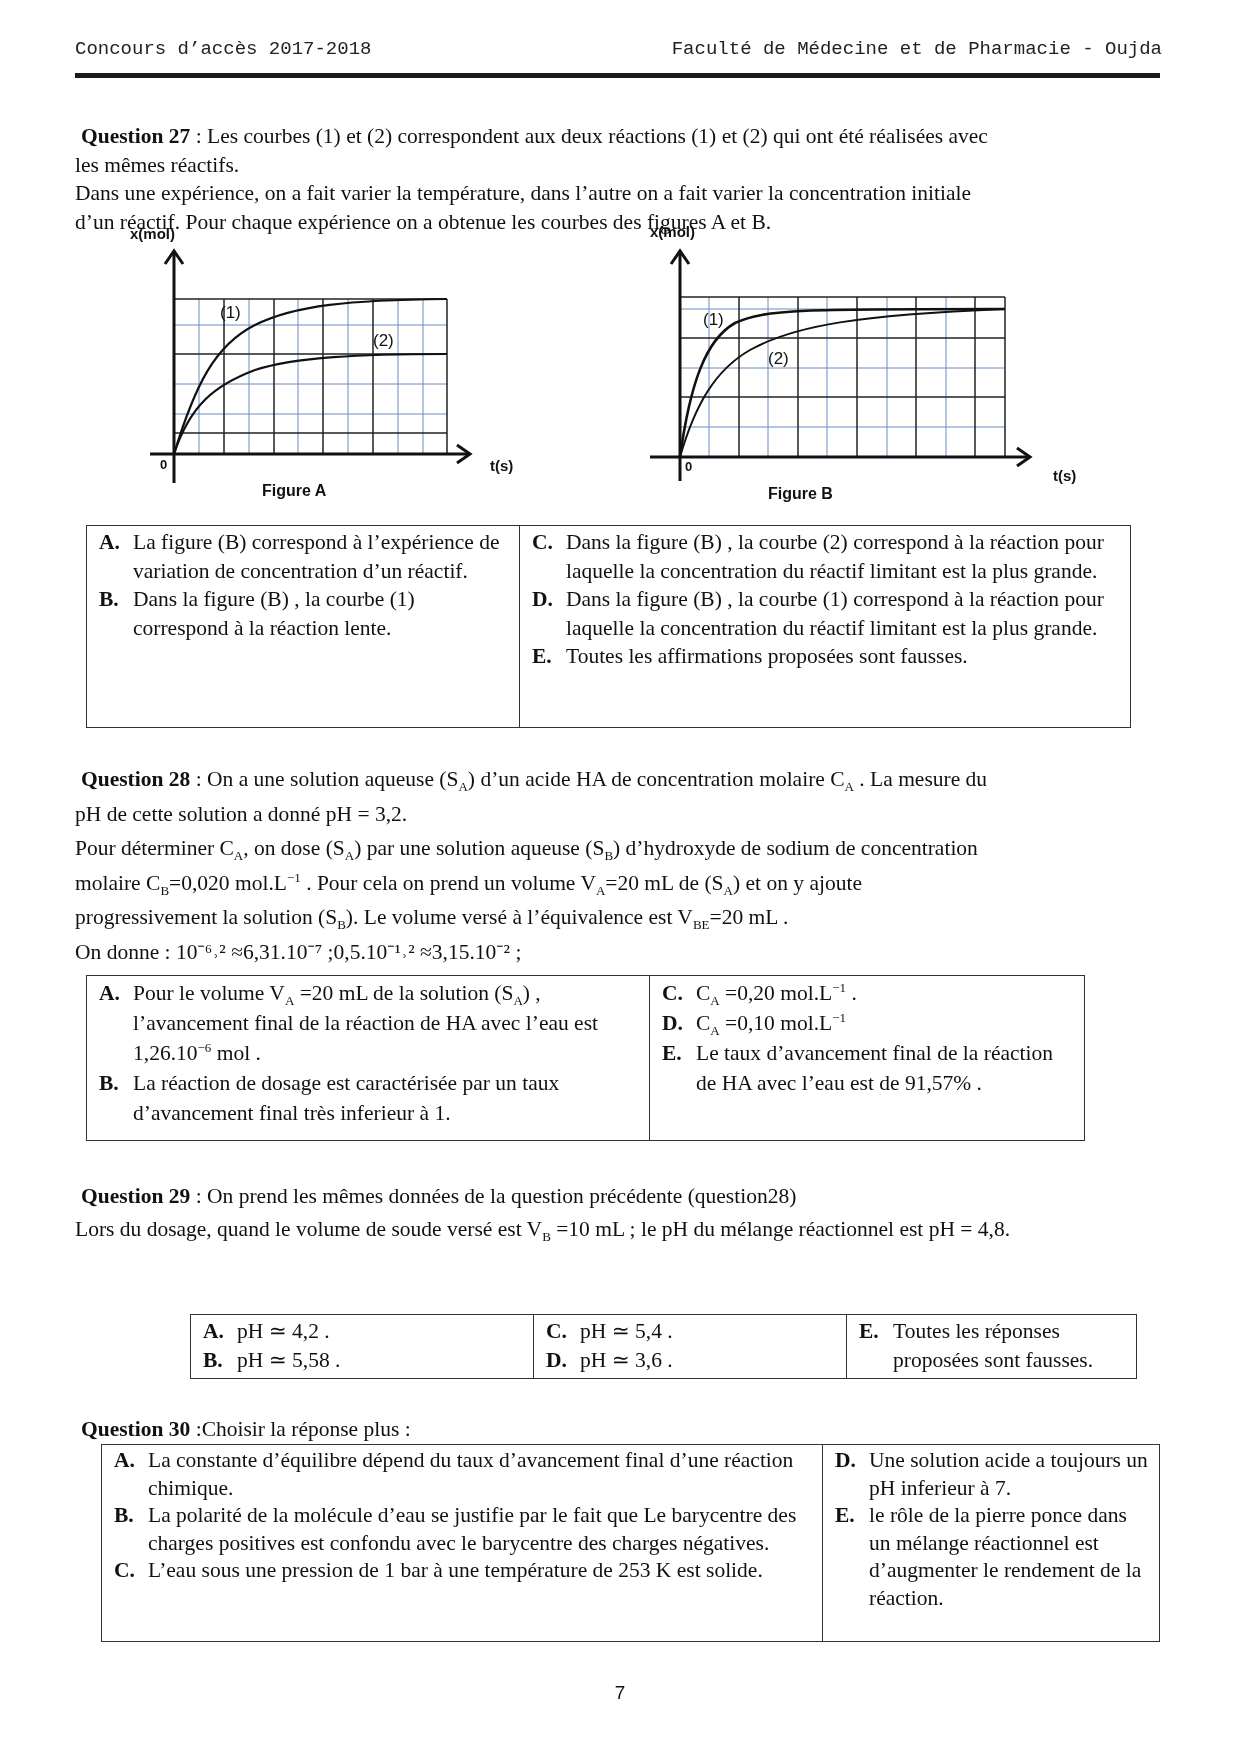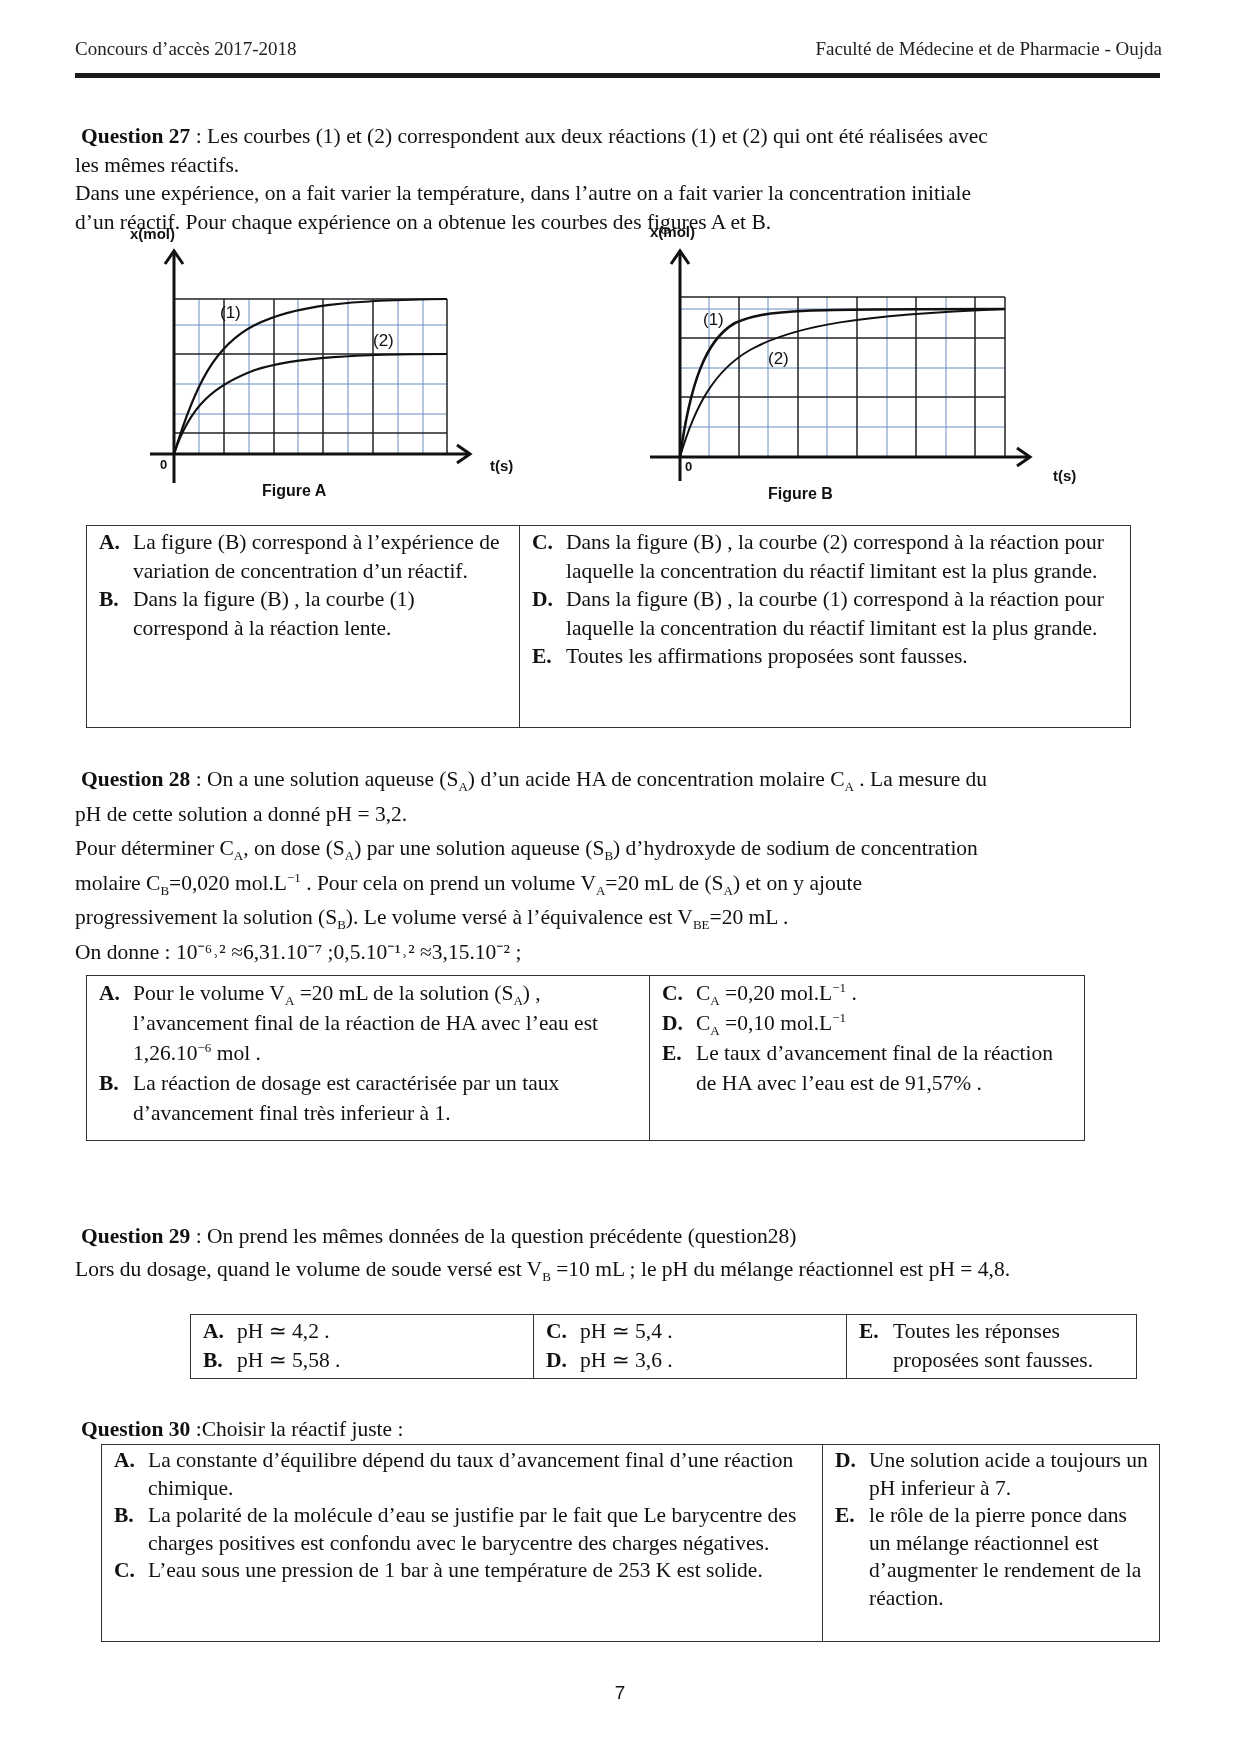--- a/index.html
+++ b/index.html
@@ -1,18 +1,18 @@
 <!DOCTYPE html>
 <html><head>
 <meta charset="utf-8">
 <style>
   html, body { margin:0; padding:0; background:#fff; }
   body { width:1240px; height:1754px; position:relative; overflow:hidden;
          font-family:"Liberation Serif", serif; color:#111; }
-  .hdr { position:absolute; top:38px; font-family:Liberation Serif, serif; font-size:19px; color:#222; }
+  .hdr { position:absolute; top:38px; font-family:Liberation Mono, monospace; font-size:19px; color:#222; }
   .hdr-left { left:75px; }
   .hdr-right { right:78px;text-align:center; }
   .hdr-rule { position:absolute; left:75px; top:73px; width:1085px; height:5px; background:#1a1a1a; }
   .para { position:absolute; left:75px; width:1100px; font-size:21.5px; line-height:28.5px; }
   .q-label { font-weight:bold;margin-left:6px; }
   .fig { position:absolute; }
   .fig svg { display:block; }
   .fig-label { position:absolute; font-family:"Liberation Sans", sans-serif; font-weight:bold; font-size:16px; }
   table.opts { position:absolute; border-collapse:collapse; font-size:21.5px; line-height:28.5px; }
   table.opts td { border:1.5px solid #333; vertical-align:top; padding:2px 10px 4px 12px; }
@@ -176,21 +176,21 @@
           </div>
       <div class="opt">
             <span class="letter">E.</span>
             <span class="txt">Le taux d’avancement final de la réaction de HA avec l’eau est de 91,57% .</span>
           </div>
     </td>
   </tr>
 </tbody>
   </table>
 
-<div class="para" style="top:1220px; line-height:33px;">
+<div class="para" style="top:1180px; line-height:33px;">
   <div><span class="q-label">Question 29</span><span> : On prend les mêmes données de la question précédente (question28)</span></div>
   <div><span>Lors du dosage, quand le volume de soude versé est  V</span><sub>B</sub><span> =10 mL ; le pH du mélange réactionnel est pH = 4,8.</span></div>
 </div>
 
 <table class="opts" style="left:190px; top:1314px; width:947px;">
   <tbody>
       <tr>
     <td style="width:320px;">
       <div class="opt">
             <span class="letter">A.</span>
@@ -215,21 +215,21 @@
       <div class="opt">
             <span class="letter">E.</span>
             <span class="txt">Toutes les réponses proposées sont fausses.</span>
           </div>
     </td>
   </tr>
 </tbody>
   </table>
 
 <div class="para" style="top:1415px;">
-  <div><span class="q-label">Question 30</span><span> :Choisir la réactif juste :</span></div>
+  <div><span class="q-label">Question 30</span><span> :Choisir la réponse plus :</span></div>
 </div>
 
 <table class="opts" style="left:101px; top:1444px; width:1059px; line-height:27.5px;">
   <tbody>
       <tr>
     <td style="width:698px; height:190px;">
       <div class="opt">
             <span class="letter">A.</span>
             <span class="txt"> La constante d’équilibre dépend du taux d’avancement final d’une réaction chimique.</span>
           </div>

